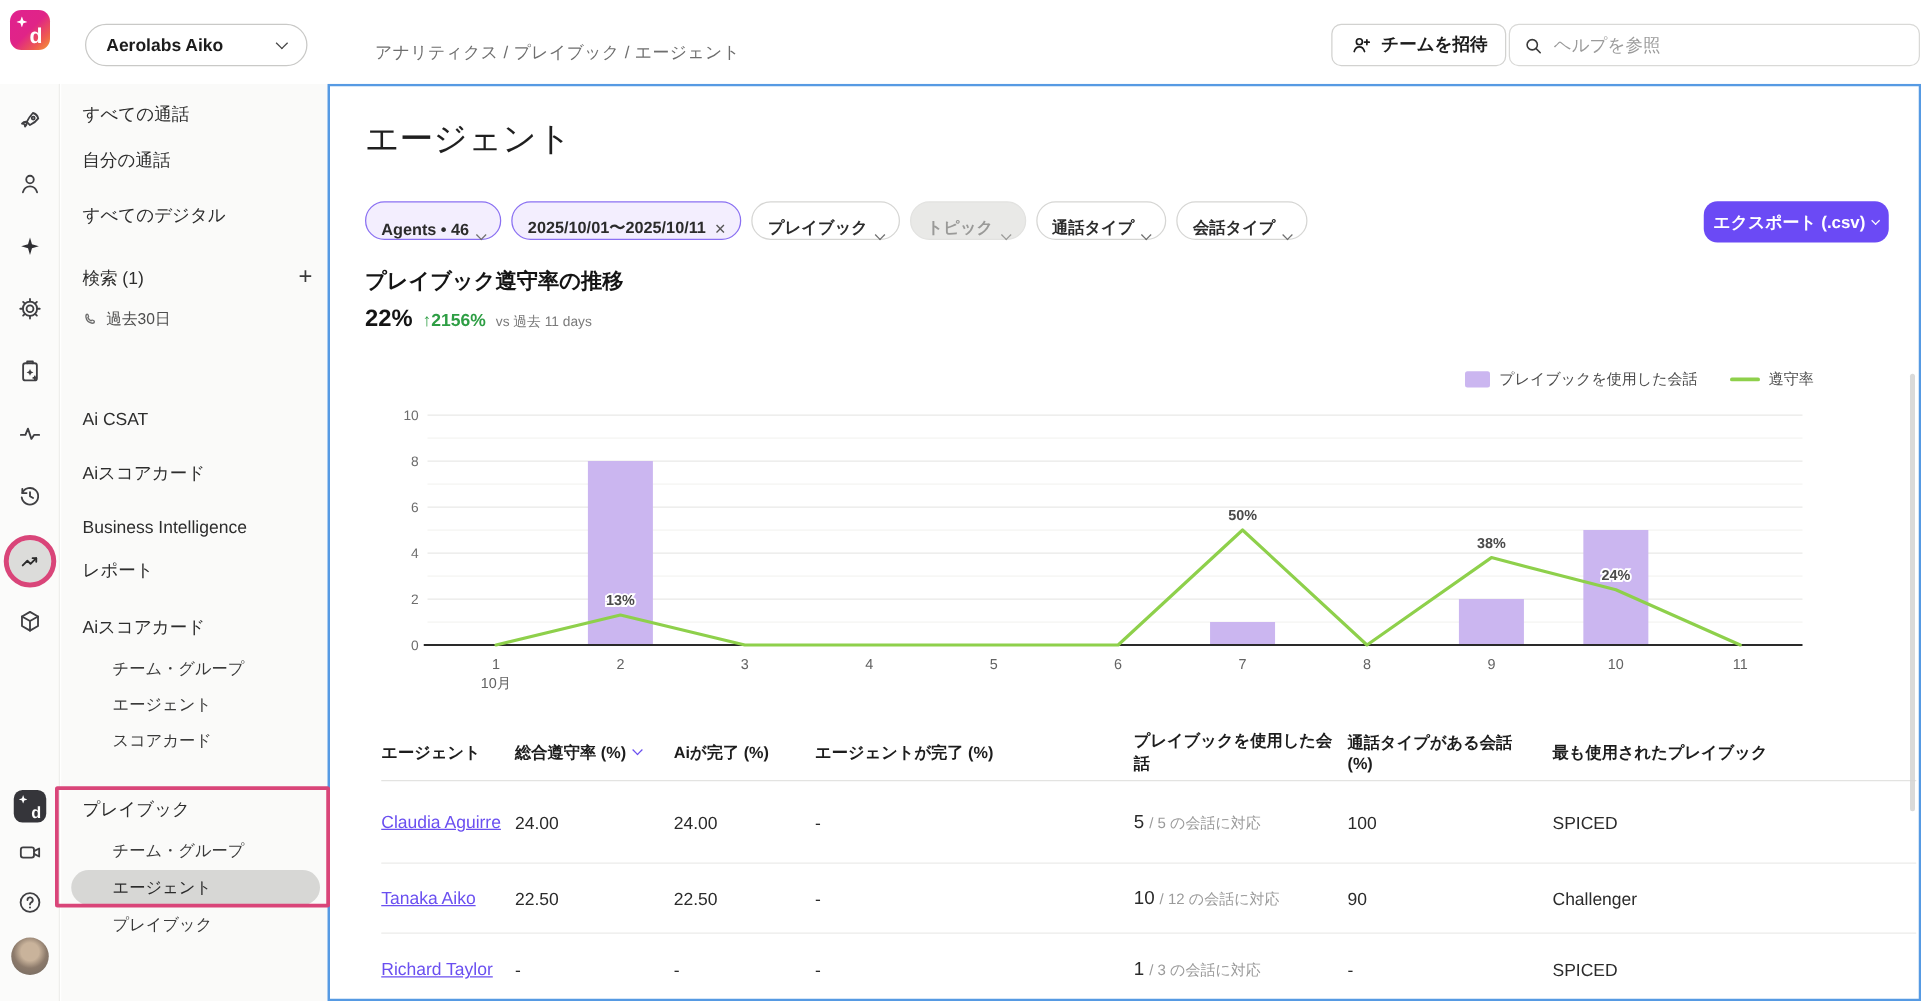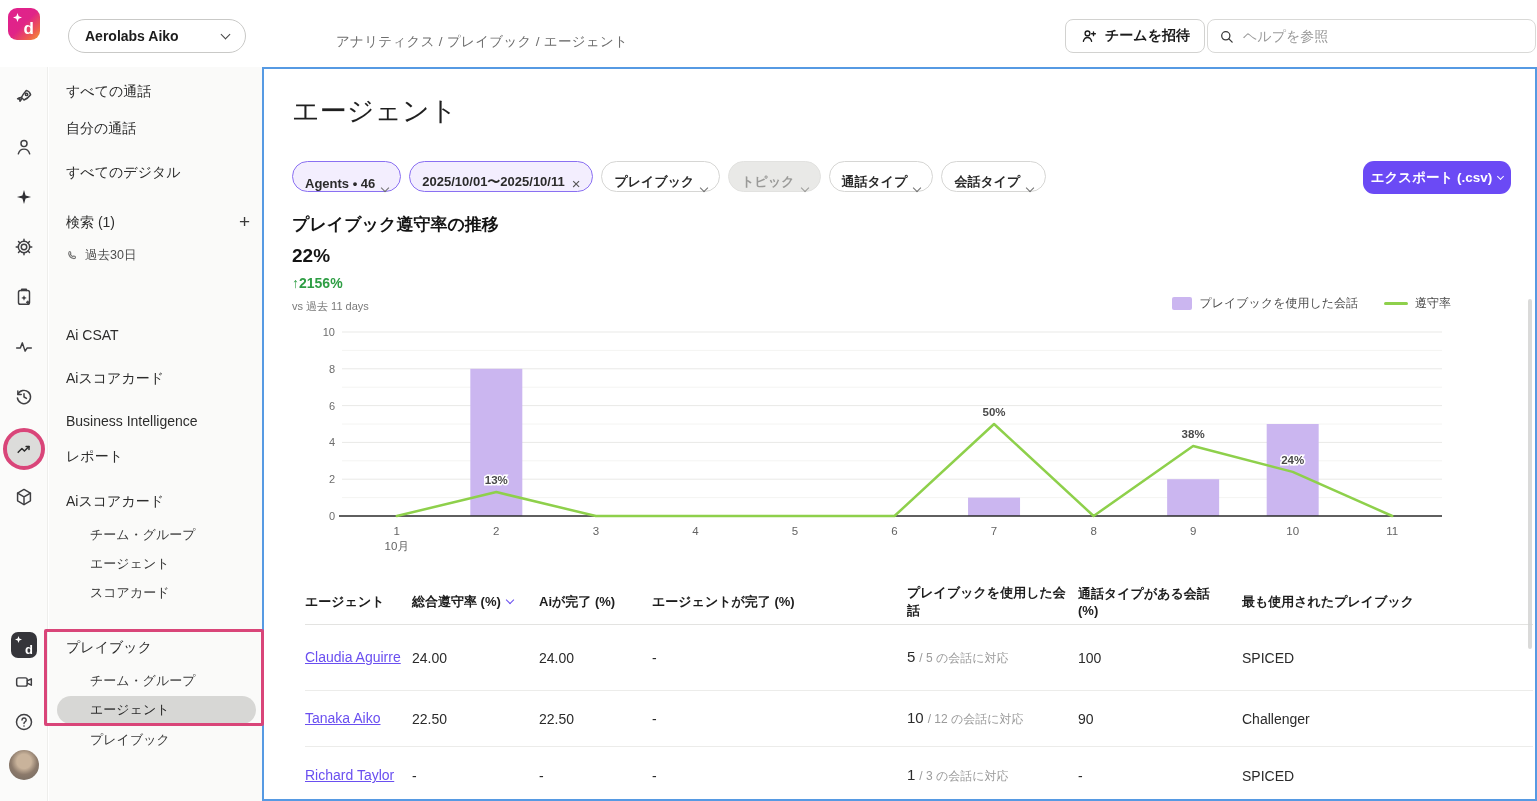--- a/index.html
+++ b/index.html
@@ -15,21 +15,21 @@
   .logo-tile .spark { position:absolute; left:5px; top:5px; width:9px; height:9px; background:#fff;
     clip-path:polygon(50% 0,63% 37%,100% 50%,63% 63%,50% 100%,37% 63%,0 50%,37% 37%); }
   .logo-tile .dletter { position:absolute; right:6px; bottom:3px; color:#fff; font-weight:bold; font-size:17px; line-height:1; }
   .ws-btn { position:absolute; left:68px; top:19px; width:178px; height:34px; border:1px solid #c9c9c7;
     border-radius:17px; background:#fff; display:flex; align-items:center; padding:0 16px; cursor:pointer; }
   .ws-btn .lbl { font-size:14px; font-weight:bold; color:#1c1c1c; }
   .chev { width:7px; height:7px; border-right:1.6px solid #444; border-bottom:1.6px solid #444;
     transform:rotate(45deg); margin-top:-4px; display:inline-block; }
   .ws-btn .chev { margin-left:auto; }
   .breadcrumb { position:absolute; left:300px; top:0; height:84px; display:flex; align-items:center;
-    font-size:13.5px; color:#6e6e6e; letter-spacing:.3px;margin-left:36px; }
+    font-size:13.5px; color:#6e6e6e; letter-spacing:.3px; }
   .invite-btn { position:absolute; left:1065px; top:19px; height:34px; padding:0 14px; border:1px solid #d2d2d0;
     border-radius:8px; background:#fff; display:flex; align-items:center; gap:7px; cursor:pointer; }
   .invite-btn .lbl { font-size:14px; font-weight:bold; color:#1c1c1c; }
   .search-box { position:absolute; left:1207px; top:19px; width:329px; height:34px; border:1px solid #d9d9d7;
     border-radius:8px; background:#fff; display:flex; align-items:center; padding:0 10px; gap:8px; }
   .search-box input { border:none; outline:none; flex:1; font-size:14px; color:#333; background:transparent;
     font-family:inherit; }
   .search-box input::placeholder { color:#9b9b9b; }
   
   .rail { position:absolute; left:0; top:67px; width:48px; height:734px; background:#fbfbfa;
@@ -73,21 +73,21 @@
   .chip .chev { width:6px; height:6px; border-color:#6e6e6e; margin-top:-3px; }
   .chip-active { border:1.5px solid #8a70f2; background:#f3eefe; }
   .chip-disabled { background:#e9e9e7; border-color:#e2e2e0; color:#9a9a98; }
   .chip-disabled .chev { border-color:#9a9a98; }
   .chip .close-x { font-size:15px; color:#555; font-weight:400; line-height:1; }
   .export-btn { position:absolute; left:1099px; top:92px; width:148px; height:33px; background:#6b4af5;
     color:#fff; border:none; border-radius:11px; font-size:13.5px; font-weight:bold; display:flex;
     align-items:center; justify-content:center; gap:6px; cursor:pointer; font-family:inherit; }
   .export-btn .chev { border-color:#fff; width:5px; height:5px; margin-top:-2px; }
   .trend-title { position:absolute; left:28px; top:144px; font-size:17px; font-weight:bold; color:#141414; }
-  .trend-stat { position:absolute; left:28px; top:176px; display:flex; align-items:baseline; gap:8px;flex-direction:column; }
+  .trend-stat { position:absolute; left:28px; top:176px; display:flex; align-items:baseline; gap:8px; }
   .trend-stat .val { font-size:19px; font-weight:bold; color:#141414; }
   .trend-stat .delta { font-size:14px; color:#2e9e44; font-weight:600; }
   .trend-stat .cmp { font-size:11px; color:#7a7a7a; }
   .legend { position:absolute; top:226px; right:84px; display:flex; align-items:center; gap:26px;
     font-size:12px; color:#4c4c4c; }
   .legend .item { display:flex; align-items:center; gap:7px; }
   .legend .sw-bar { width:20px; height:13px; background:#cbb6f0; border-radius:2px; }
   .legend .sw-line { width:24px; height:3px; background:#8ed04b; border-radius:2px; }
   #trend-chart { position:absolute; left:28px; top:248px; }
   #trend-chart text { font-family:inherit; }

